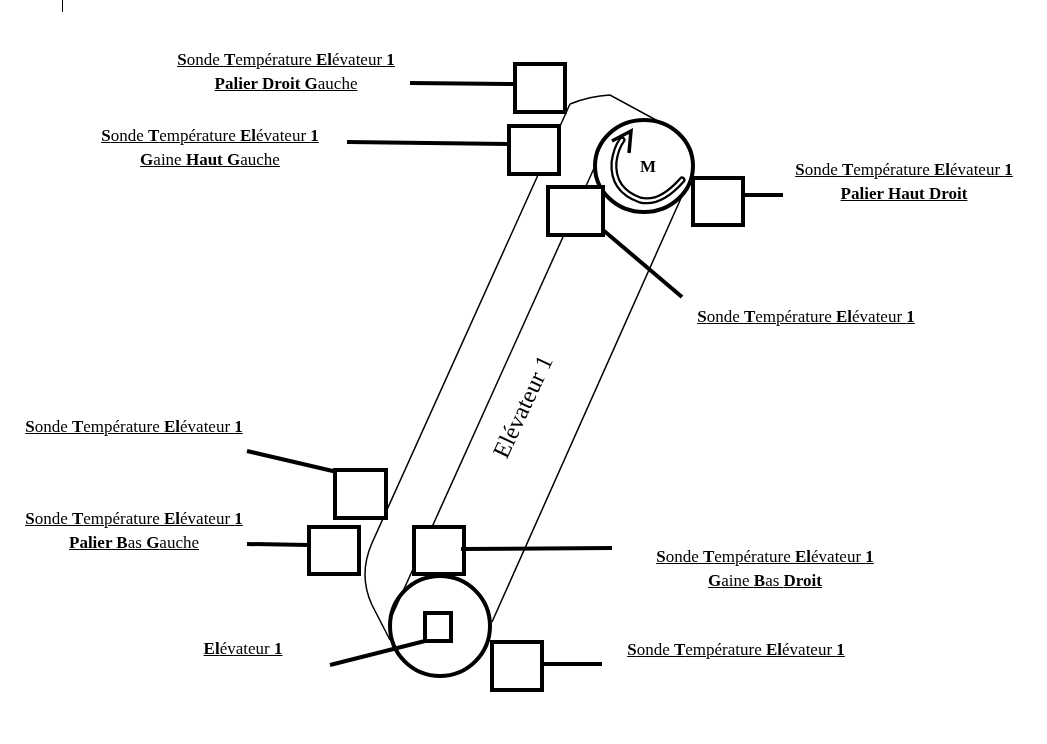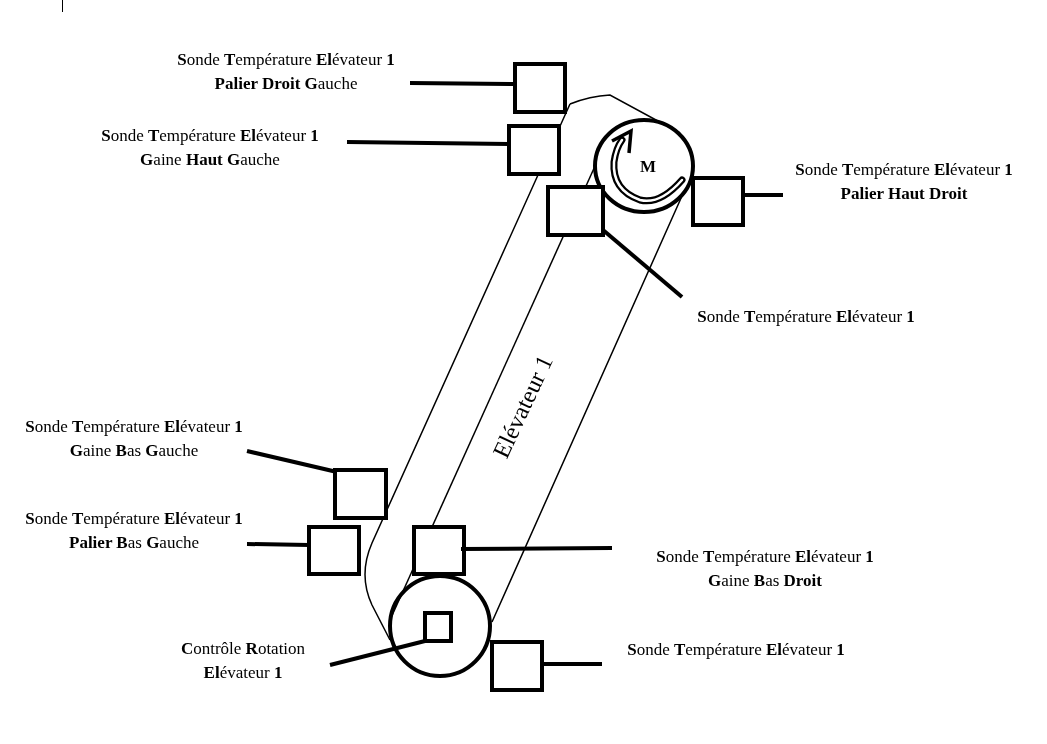--- a/index.html
+++ b/index.html
@@ -1,20 +1,20 @@
 <!DOCTYPE html>
 <html><head>
 <meta charset="utf-8">
 <style>
   html, body { margin: 0; padding: 0; background: #ffffff; }
   body { width: 1047px; height: 744px; position: relative; overflow: hidden;
          font-family: "Liberation Serif", serif; color: #000; }
   #diagram { position: absolute; left: 0; top: 0; }
   .label { position: absolute; font-size: 17px; line-height: 24px; text-align: center; white-space: nowrap; }
-  .label .ln { display: block; }
+  .label .ln { display: block; text-decoration: underline; }
   b { font-weight: bold; }
   .cursor { position: absolute; left: 62px; top: 0; width: 1px; height: 12px; background: #000; }
 </style>
 </head>
 <body>
 
 <div class="cursor"></div>
 
 <svg id="diagram" width="1047" height="744" viewBox="0 0 1047 744">
 
@@ -69,29 +69,27 @@
 </div>
 <div class="label" style="left:772px; top:158px; width:264px;">
   <span class="ln"><b>S</b><span>onde </span><b>T</b><span>empérature </span><b>El</b><span>évateur </span><b>1</b></span>
     <span class="ln"><b>Palier Haut Droit</b></span>
 </div>
 <div class="label" style="left:674px; top:305px; width:264px;">
   <span class="ln"><b>S</b><span>onde </span><b>T</b><span>empérature </span><b>El</b><span>évateur </span><b>1</b></span>
 </div>
 <div class="label" style="left:2px; top:415px; width:264px;">
   <span class="ln"><b>S</b><span>onde </span><b>T</b><span>empérature </span><b>El</b><span>évateur </span><b>1</b></span>
-    <span class="ln"><b>G</b><span>aine </span><b>B</b><span>as </span><b>G</b><span>auche</span></span>
 </div>
 <div class="label" style="left:2px; top:507px; width:264px;">
   <span class="ln"><b>S</b><span>onde </span><b>T</b><span>empérature </span><b>El</b><span>évateur </span><b>1</b></span>
     <span class="ln"><b>Palier B</b><span>as </span><b>G</b><span>auche</span></span>
 </div>
 <div class="label" style="left:633px; top:545px; width:264px;">
   <span class="ln"><b>S</b><span>onde </span><b>T</b><span>empérature </span><b>El</b><span>évateur </span><b>1</b></span>
     <span class="ln"><b>G</b><span>aine </span><b>B</b><span>as </span><b>Droit</b></span>
 </div>
 <div class="label" style="left:604px; top:638px; width:264px;">
   <span class="ln"><b>S</b><span>onde </span><b>T</b><span>empérature </span><b>El</b><span>évateur </span><b>1</b></span>
 </div>
 <div class="label" style="left:160px; top:637px; width:166px;">
-  <span class="ln"><b>C</b><span>ontrôle </span><b>R</b><span>otation</span></span>
     <span class="ln"><b>El</b><span>évateur </span><b>1</b></span>
 </div>
 
 </body></html>

